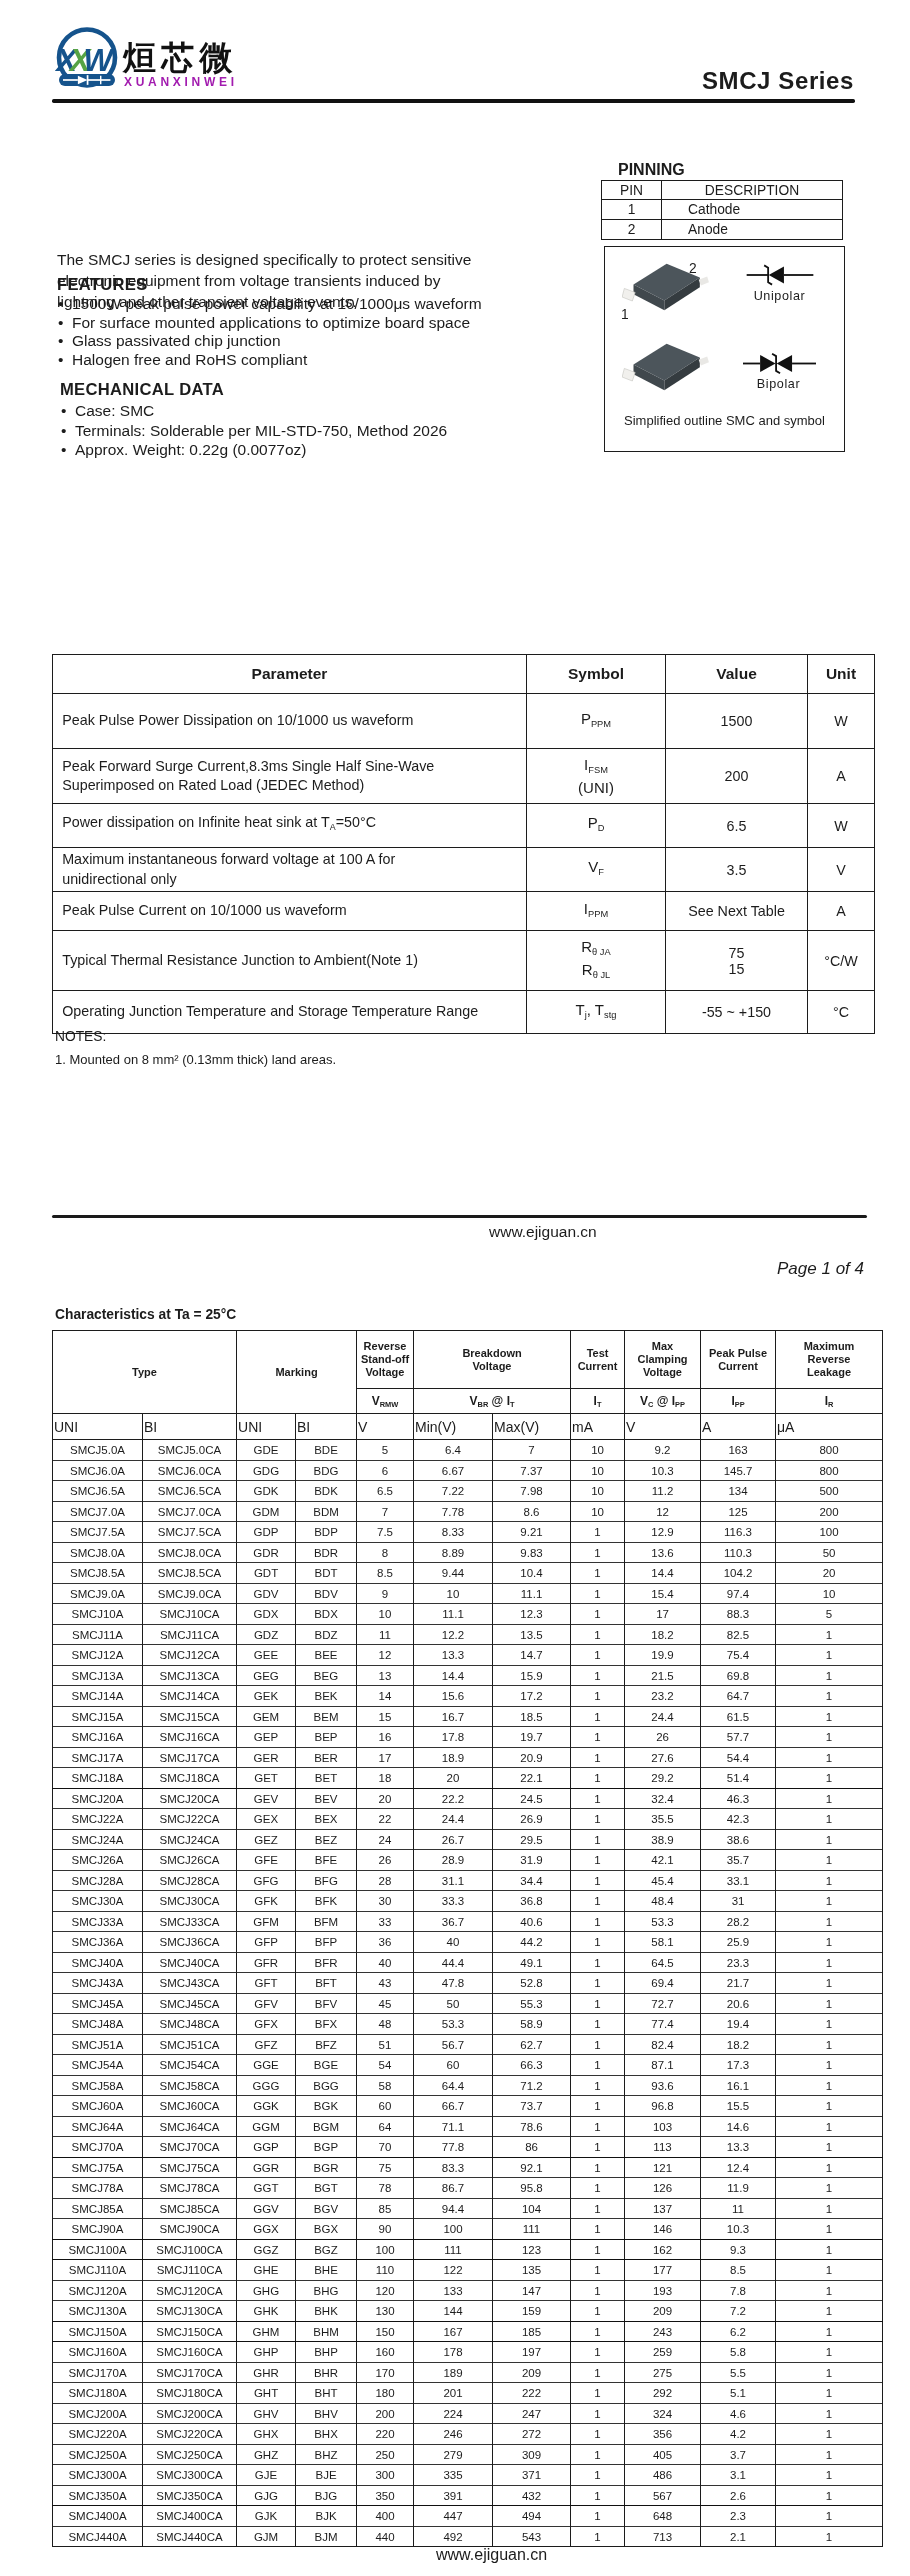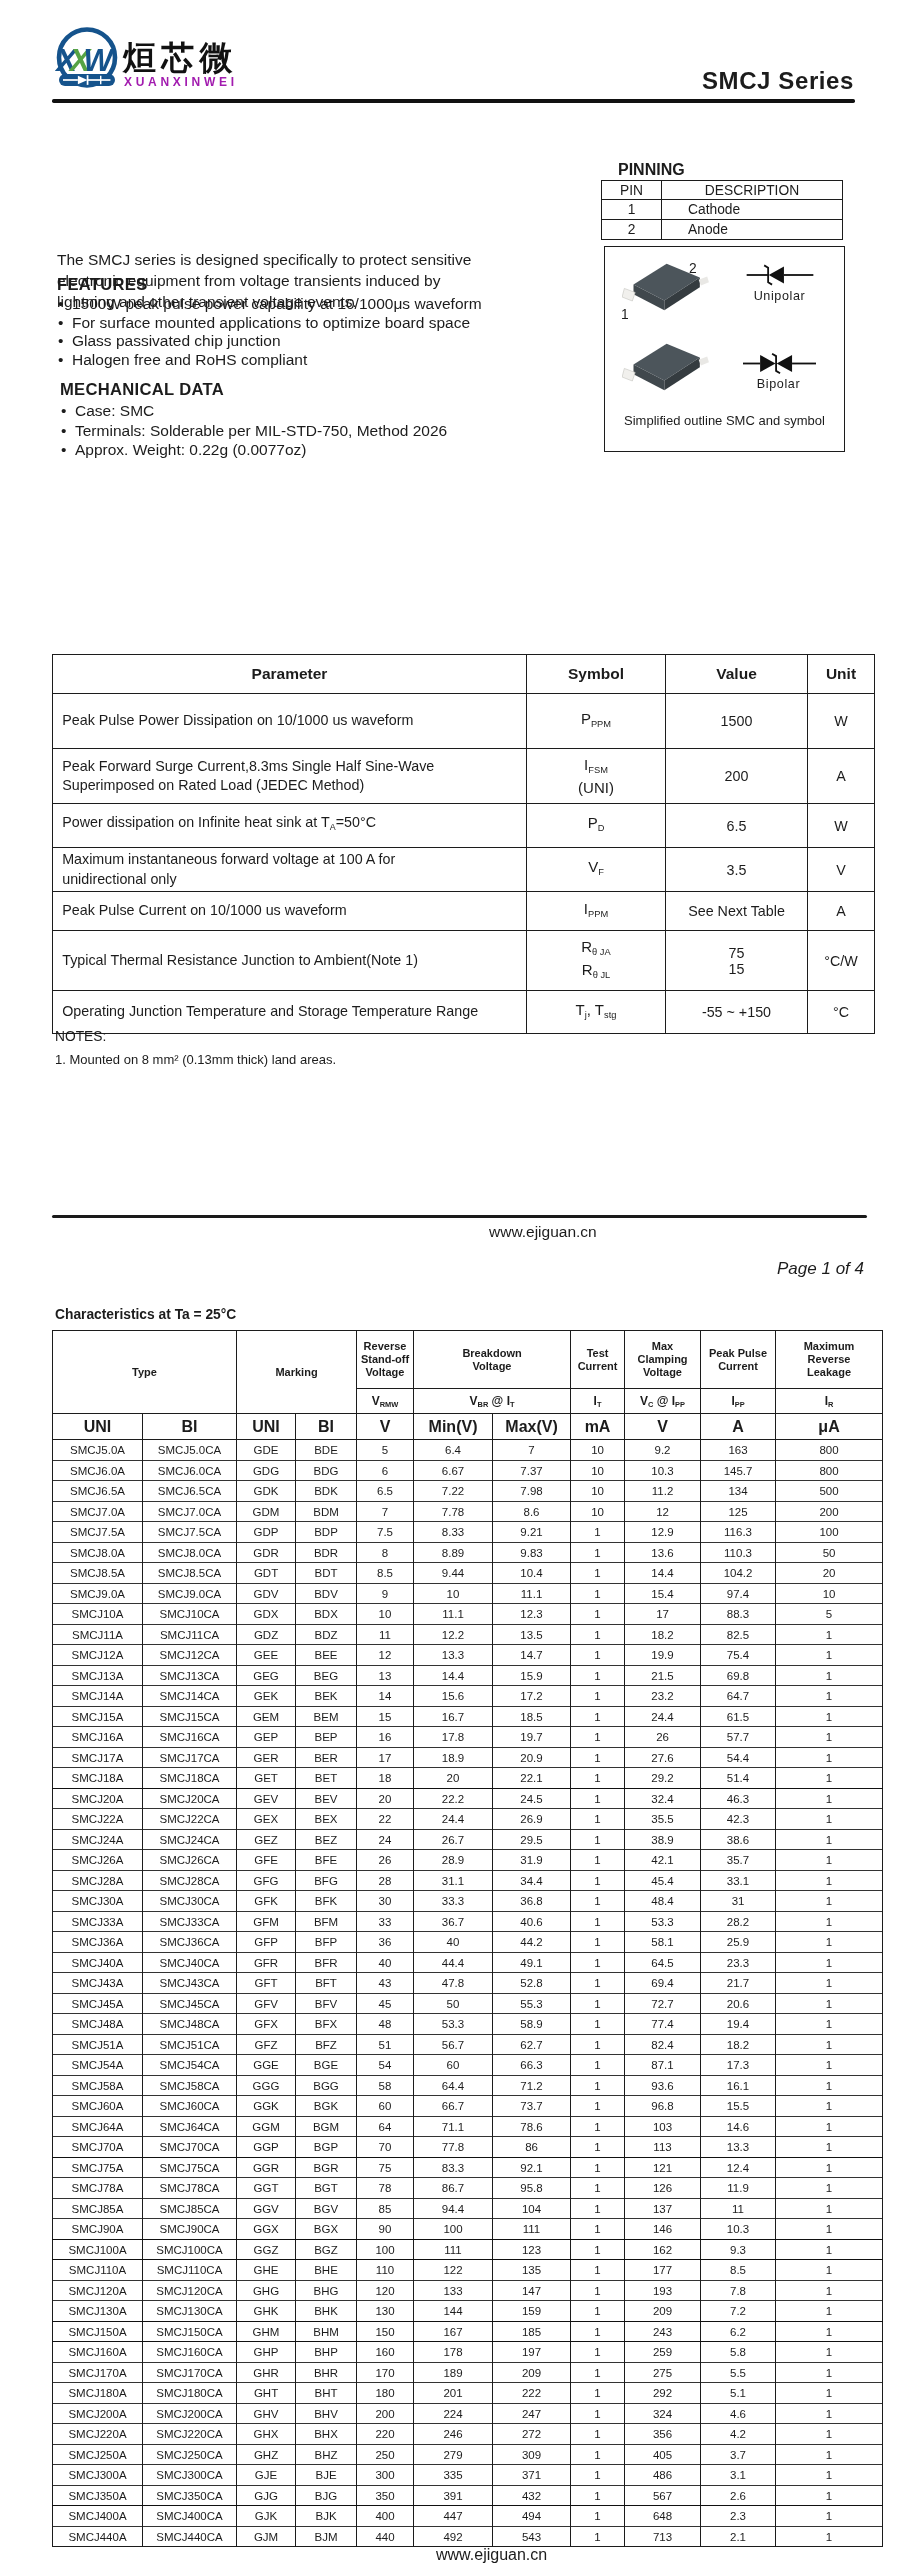--- a/index.html
+++ b/index.html
@@ -67,21 +67,21 @@
   .rule-foot{position:absolute;left:52px;top:1215px;width:815px;height:3.4px;background:#1a1a1a;border-radius:1.7px;}
   .foot-site{position:absolute;left:489px;top:1223px;font-size:15.5px;}
   .foot-page{position:absolute;right:46px;top:1219px;font-size:17px;font-style:italic;margin-top:40px;}
 
   
   .char-title{position:absolute;left:55px;top:1307px;font-size:13.8px;font-weight:bold;}
   .char-table{position:absolute;left:52px;top:1330px;border-collapse:collapse;table-layout:fixed;width:830px;border:1.7px solid #1c1c1c;}
   .char-table th{border:1.1px solid #1c1c1c;font-weight:bold;white-space:pre-line;}
   .char-table thead .g th{font-size:11px;line-height:13px;height:55px;font-weight:bold;}
   .char-table thead .sym th{font-size:12px;height:22.4px;font-weight:bold;}
-  .char-table thead .u td{font-size:16px;font-weight:bold;text-align:center;height:23px;border:1.1px solid #1c1c1c;border-bottom-width:1.7px;}
+  .char-table thead .u td{font-size:14px;font-weight:normal;height:23px;border:1.1px solid #1c1c1c;border-bottom-width:1.7px;}
   .char-table tbody td{border-left:1.1px solid #1c1c1c;border-right:1.1px solid #1c1c1c;border-top:0.7px solid #333;
                        font-size:11.5px;text-align:center;}
   .char-table tbody tr{height:20.5px;}
   .char-table tbody tr.group-end td{border-bottom:1.7px solid #111;}
   .foot2-site{position:absolute;left:436px;top:2546px;font-size:16px;}
 </style>
 </head>
 <body>
 
 <div class="page">

